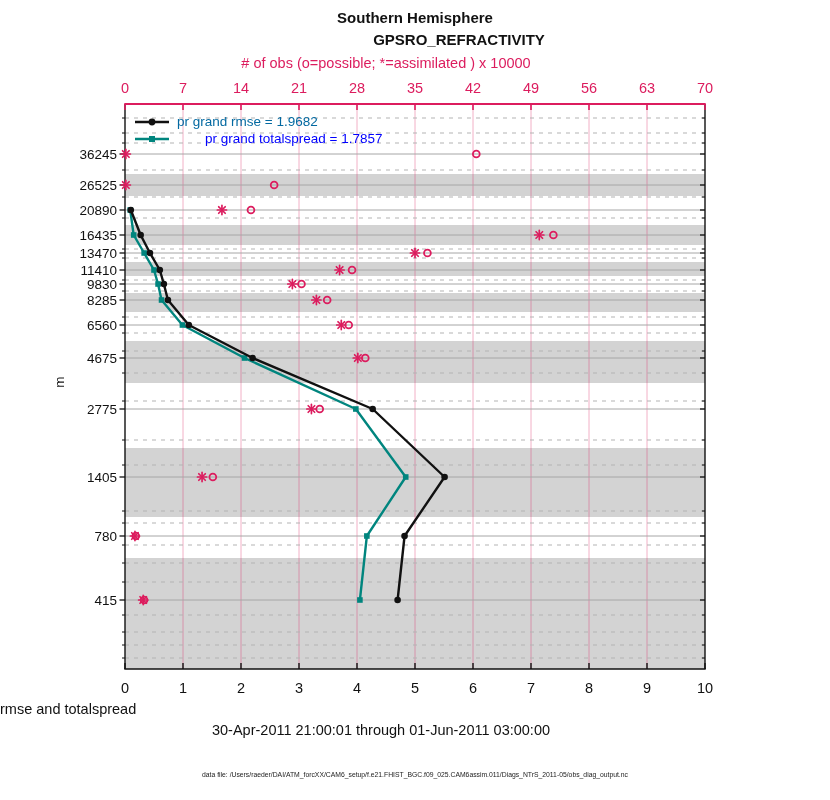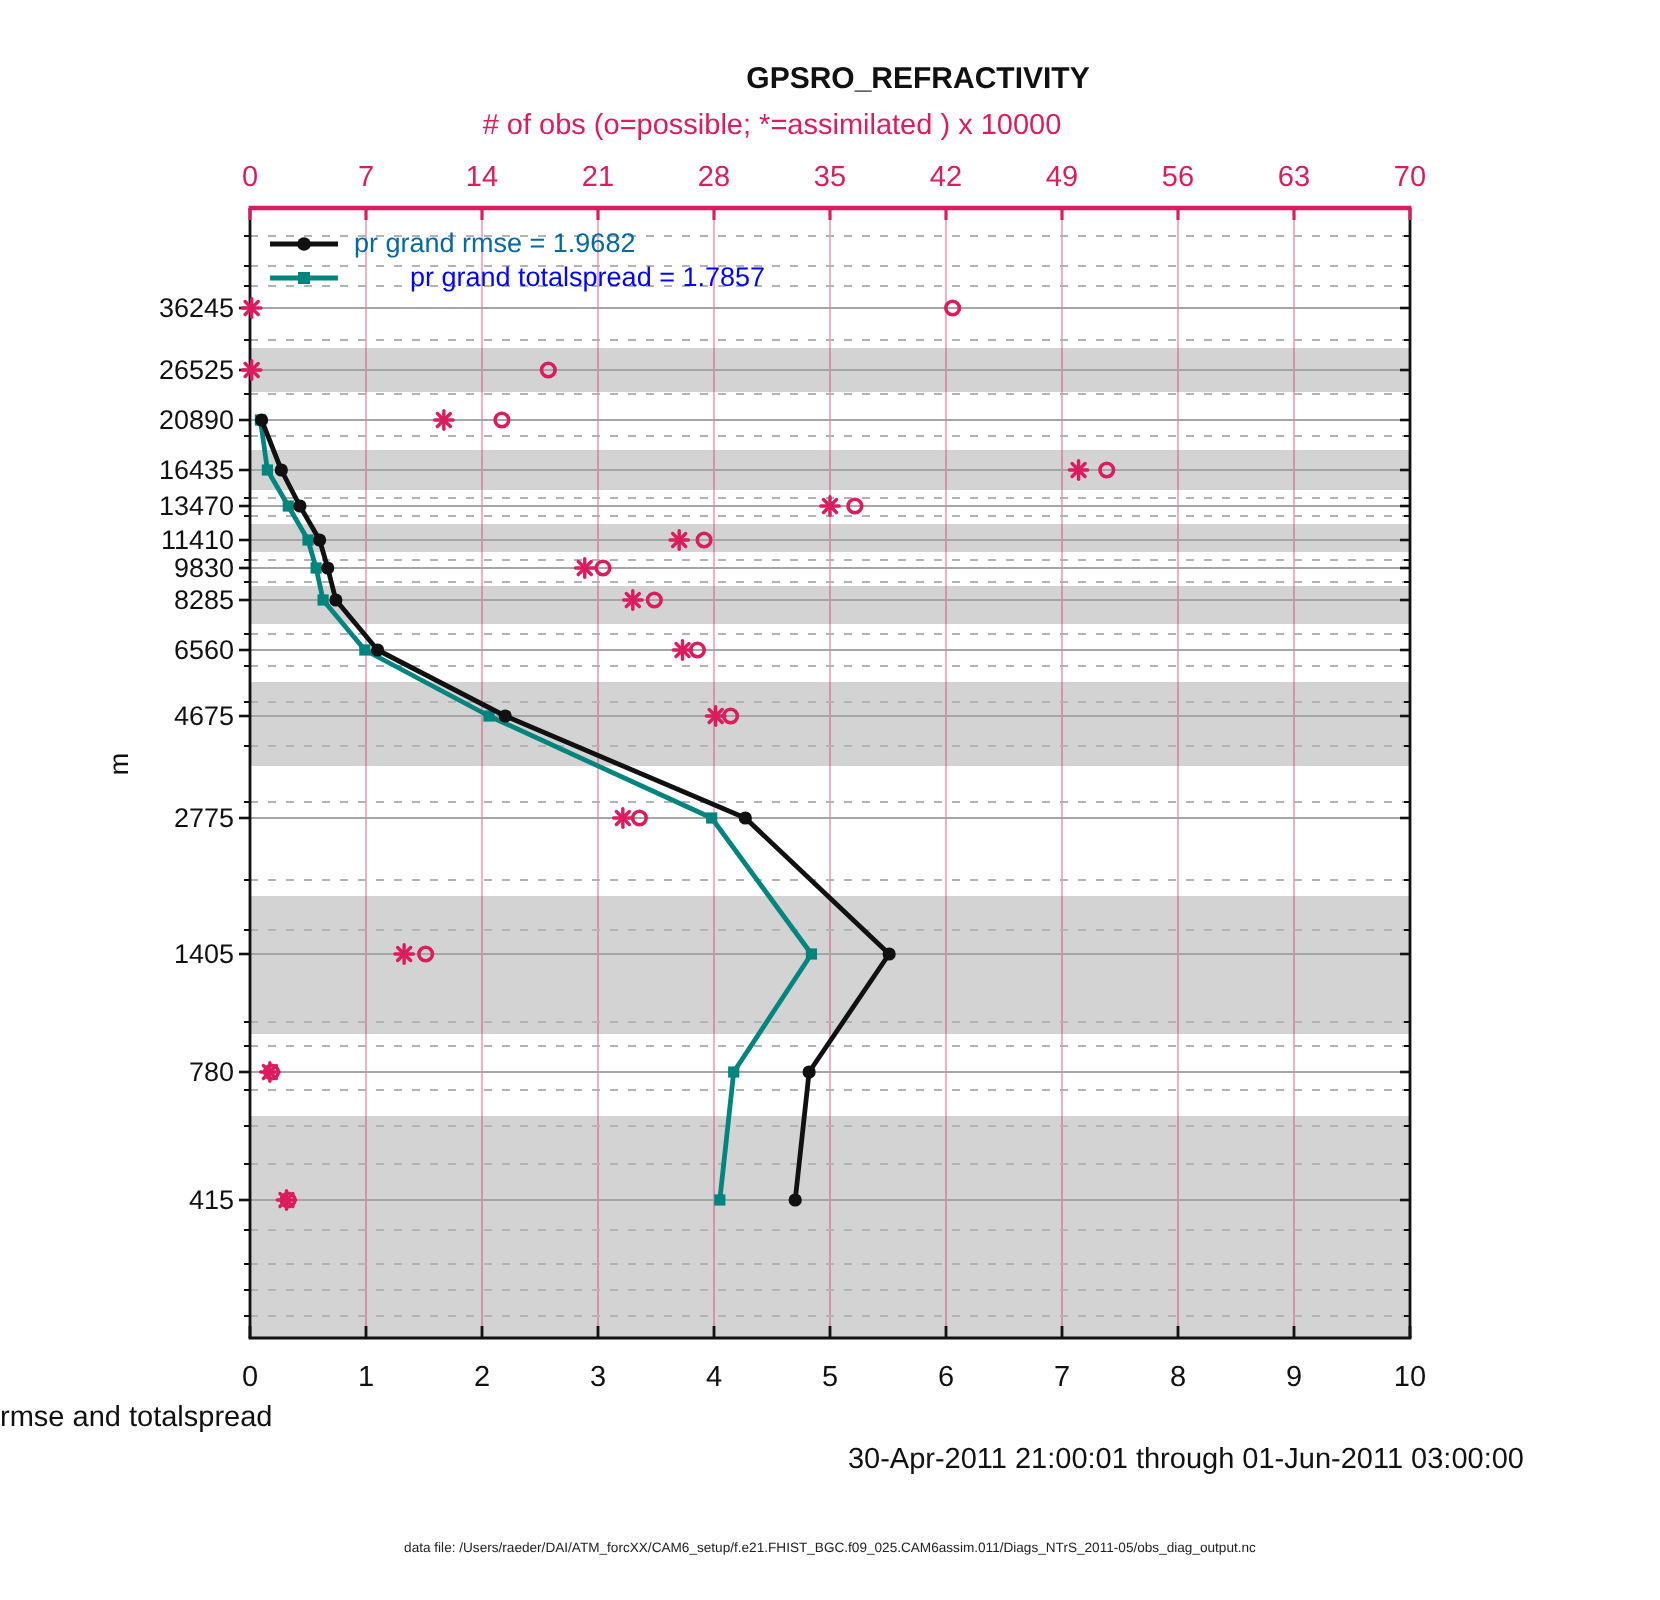--- a/index.html
+++ b/index.html
@@ -11,21 +11,21 @@
   .t1{top:9px;}
   .t2{top:31px;padding-left:44px;}
   .obslab{position:absolute;left:0;width:772px;top:55px;text-align:center;
           font-size:14.5px;line-height:16px;font-weight:500;}
   .legend{position:absolute;left:134px;top:113px;}
   .lrow{display:flex;align-items:center;height:17px;gap:7px;}
   .lrow .txt{font-size:13.5px;line-height:14px;}
   .ylab{position:absolute;left:48px;top:372px;width:28px;height:20px;text-align:center;
         font-size:13.5px;transform:rotate(-90deg);}
   .xlab{position:absolute;left:0;width:830px;top:701px;text-align:left;font-size:14.5px;}
-  .tspan{position:absolute;left:0;width:762px;top:722px;text-align:right;font-size:14.5px;}
+  .tspan{position:absolute;left:0;width:762px;top:722px;text-align:center;font-size:14.5px;}
   .dfile{position:absolute;left:0;width:830px;top:771px;text-align:center;
          font-size:6.8px;color:#222;}
 </style>
 </head>
 <body>
 
 <div class="fig">
 
   <svg class="chart" id="chart" width="830" height="800">
       <rect x="125" y="174" width="580" height="22" fill="#d3d3d3"></rect>
@@ -345,20 +345,21 @@
       <circle cx="163.86" cy="284" r="3.3" fill="#111111"></circle>
       <circle cx="167.92" cy="300" r="3.3" fill="#111111"></circle>
       <circle cx="188.8" cy="325" r="3.3" fill="#111111"></circle>
       <circle cx="252.60000000000002" cy="358" r="3.3" fill="#111111"></circle>
       <circle cx="372.65999999999997" cy="409" r="3.3" fill="#111111"></circle>
       <circle cx="444.58" cy="477" r="3.3" fill="#111111"></circle>
       <circle cx="404.56" cy="536" r="3.3" fill="#111111"></circle>
       <circle cx="397.6" cy="600" r="3.3" fill="#111111"></circle>
     </svg>
 
+  <div class="ttl t1">Southern Hemisphere</div>
   <div class="ttl t2">GPSRO_REFRACTIVITY</div>
   <div class="obslab" id="obslab" style="color: rgb(220, 28, 94);"># of obs (o=possible; *=assimilated ) x 10000</div>
 
   <div class="legend">
     <div class="lrow">
       <svg width="36" height="12">
         <line id="sw-rmse-line" x1="1" y1="6" x2="35" y2="6" stroke-width="2.4" stroke="#111111"></line>
         <circle id="sw-rmse-dot" cx="18" cy="6" r="3.4" fill="#111111"></circle>
       </svg>
       <span class="txt" id="leg-rmse" style="color: #0369a1;">pr grand rmse = 1.9682</span>

